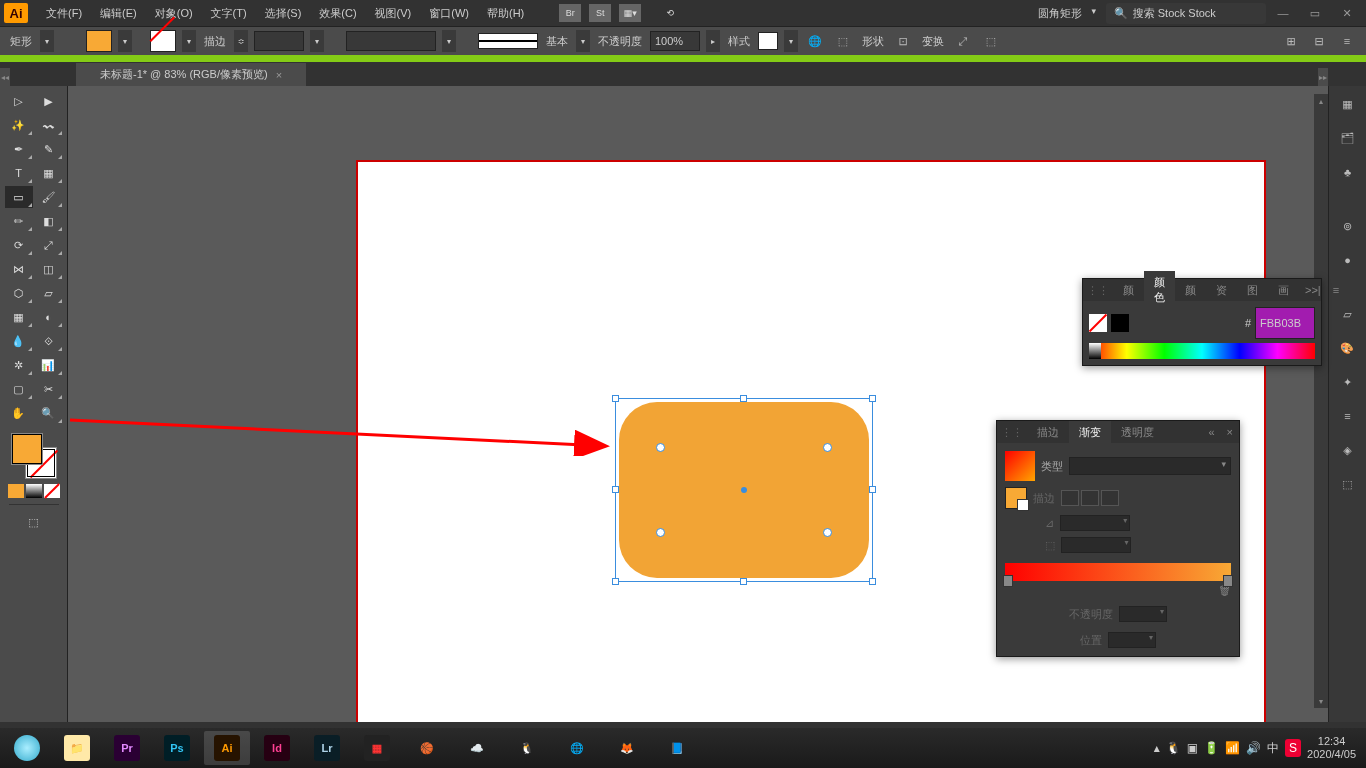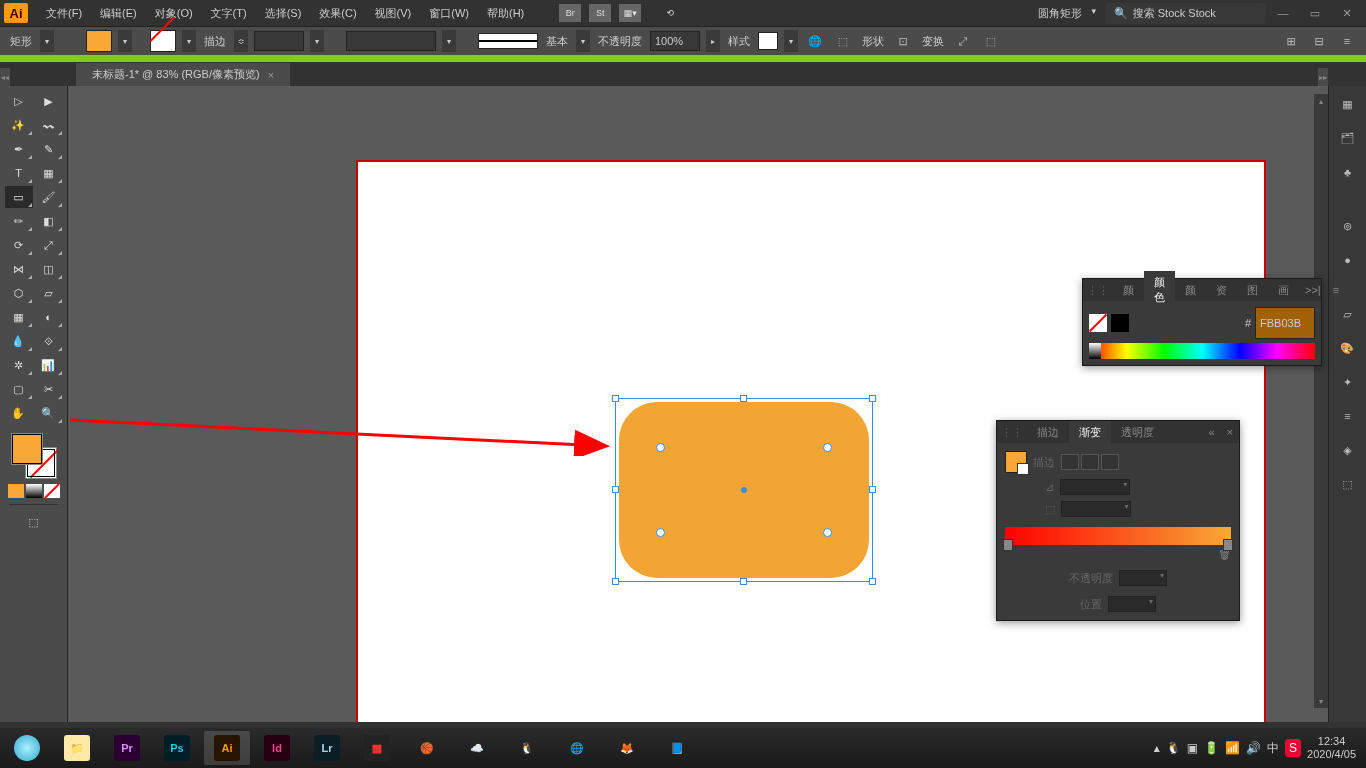--- a/index.html
+++ b/index.html
@@ -20,21 +20,21 @@
 .swatch.none{background:#fff;position:relative}
 .swatch.none::after{content:"";position:absolute;left:0;top:50%;width:140%;height:2px;background:red;transform:rotate(-45deg) translateY(-50%);transform-origin:left}
 .dd{width:14px;height:22px;background:#3a3a3a;display:flex;align-items:center;justify-content:center;font-size:8px}
 .num-input{background:#383838;border:1px solid #222;width:50px;height:20px;padding:2px 4px;color:#ccc}
 .stroke-prev{background:#fff;width:60px;height:16px;border:1px solid #222;display:flex;align-items:center}
 .stroke-prev .line{height:2px;width:100%;background:#000}
 .ctrlbar .spacer{flex:1}
 .ctrl-icon{width:22px;height:20px;display:flex;align-items:center;justify-content:center;color:#bbb;cursor:pointer}
 
 .tabbar{height:24px;background:#323232;display:flex;align-items:flex-end;padding-left:76px}
-.doc-tab{background:#4b4b4b;padding:4px 16px;color:#ddd;display:flex;align-items:center;gap:8px;font-size:11px}
+.doc-tab{background:#4b4b4b;padding:4px 24px;color:#ddd;display:flex;align-items:center;gap:8px;font-size:11px}
 .doc-tab .close{color:#999;cursor:pointer}
 
 .workspace{display:flex;height:636px}
 .toolbox{width:68px;background:#4b4b4b;border-right:1px solid #222;padding:4px 2px;display:flex;flex-direction:column;align-items:center}
 .toolgrid{display:grid;grid-template-columns:28px 28px;gap:2px}
 .tool{width:28px;height:22px;display:flex;align-items:center;justify-content:center;color:#ddd;cursor:pointer;position:relative}
 .tool.active{background:#2a2a2a}
 .tool.sub::after{content:"";position:absolute;right:1px;bottom:1px;border:2px solid transparent;border-right-color:#aaa;border-bottom-color:#aaa}
 .fillstroke{margin-top:10px;position:relative;width:44px;height:44px}
 .fillbox{position:absolute;width:30px;height:30px;background:#f8a935;border:1px solid #000;outline:1px solid #888;z-index:2}
@@ -69,21 +69,21 @@
 .panel-tabs .grip{color:#666;padding:0 4px}
 .panel-tabs .more{margin-left:auto;color:#888;padding:0 6px}
 .panel-close{padding:0 6px;color:#888;cursor:pointer}
 .panel-body{padding:6px}
 .color-panel{right:44px;top:278px;width:240px}
 .swatch-row{display:flex;align-items:center;gap:4px;margin-bottom:4px}
 .mini-fill{width:18px;height:18px;background:#fff;position:relative}
 .mini-fill .rl{position:absolute;width:24px;height:2px;background:red;transform:rotate(-45deg);top:8px;left:-3px}
 .mini-stroke{width:18px;height:18px;background:#000}
 .hex-row{margin-left:auto;display:flex;align-items:center;gap:4px}
-.hex-input{background:#a16207;border:1px solid #222;width:60px;padding:2px 4px;color:#ccc;height:32px}
+.hex-input{background:#a21caf;border:1px solid #222;width:60px;padding:2px 4px;color:#ccc;height:32px}
 .spectrum{width:100%;height:16px;background:linear-gradient(to right,red,#ff0,#0f0,#0ff,#00f,#f0f,red);margin-top:2px;position:relative}
 .spectrum::before{content:"";position:absolute;left:0;top:0;bottom:0;width:12px;background:linear-gradient(to bottom,#fff,#000)}
 
 .grad-panel{right:126px;top:420px;width:244px}
 .grad-body{padding:8px}
 .grad-row{display:flex;align-items:center;gap:6px;margin-bottom:6px}
 .grad-preview{width:30px;height:30px;background:linear-gradient(135deg,red,orange)}
 .grad-lbl{color:#aaa;font-size:11px}
 .grad-sel{flex:1;background:#2a2a2a;height:18px;border:1px solid #222;position:relative}
 .grad-sel::after{content:"▾";position:absolute;right:4px;top:1px;font-size:9px;color:#888}
@@ -339,20 +339,25 @@
   <div class="panel-tabs">
     <span class="grip">⋮⋮</span>
     <span class="ptab">描边</span>
     <span class="ptab active">渐变</span>
     <span class="ptab">透明度</span>
     <span class="more">«</span>
     <span class="panel-close">×</span>
   </div>
   <div class="grad-body">
     <div class="grad-row">
+      <div class="grad-preview"></div>
+      <span class="grad-lbl">类型</span>
+      <div class="grad-sel"></div>
+    </div>
+    <div class="grad-row">
       <div class="grad-sw2">
           <div class="rl2"></div>
         </div>
       <span class="grad-lbl" style="color:#666">描边</span>
       <div class="stroke-icons">
         <div class="si"></div>
         <div class="si"></div>
         <div class="si"></div>
       </div>
     </div>

